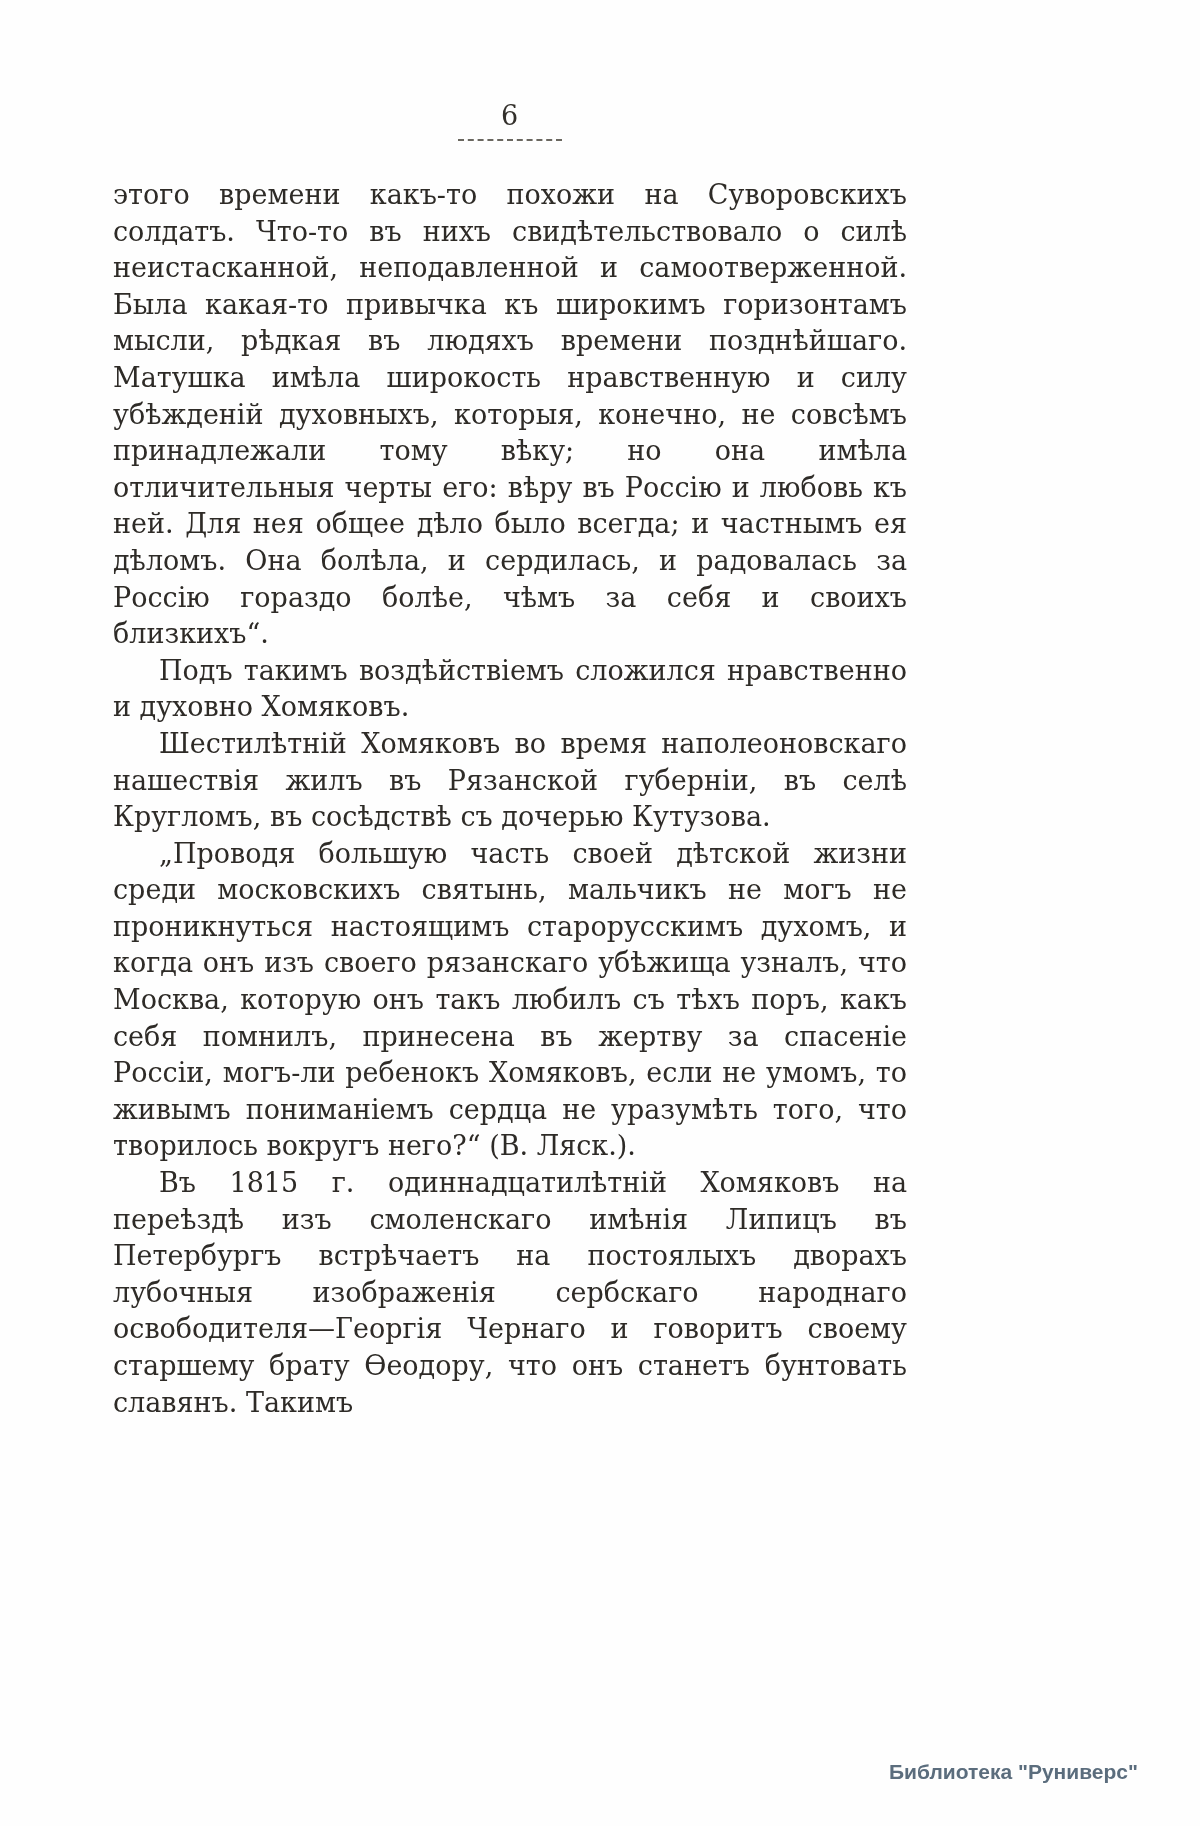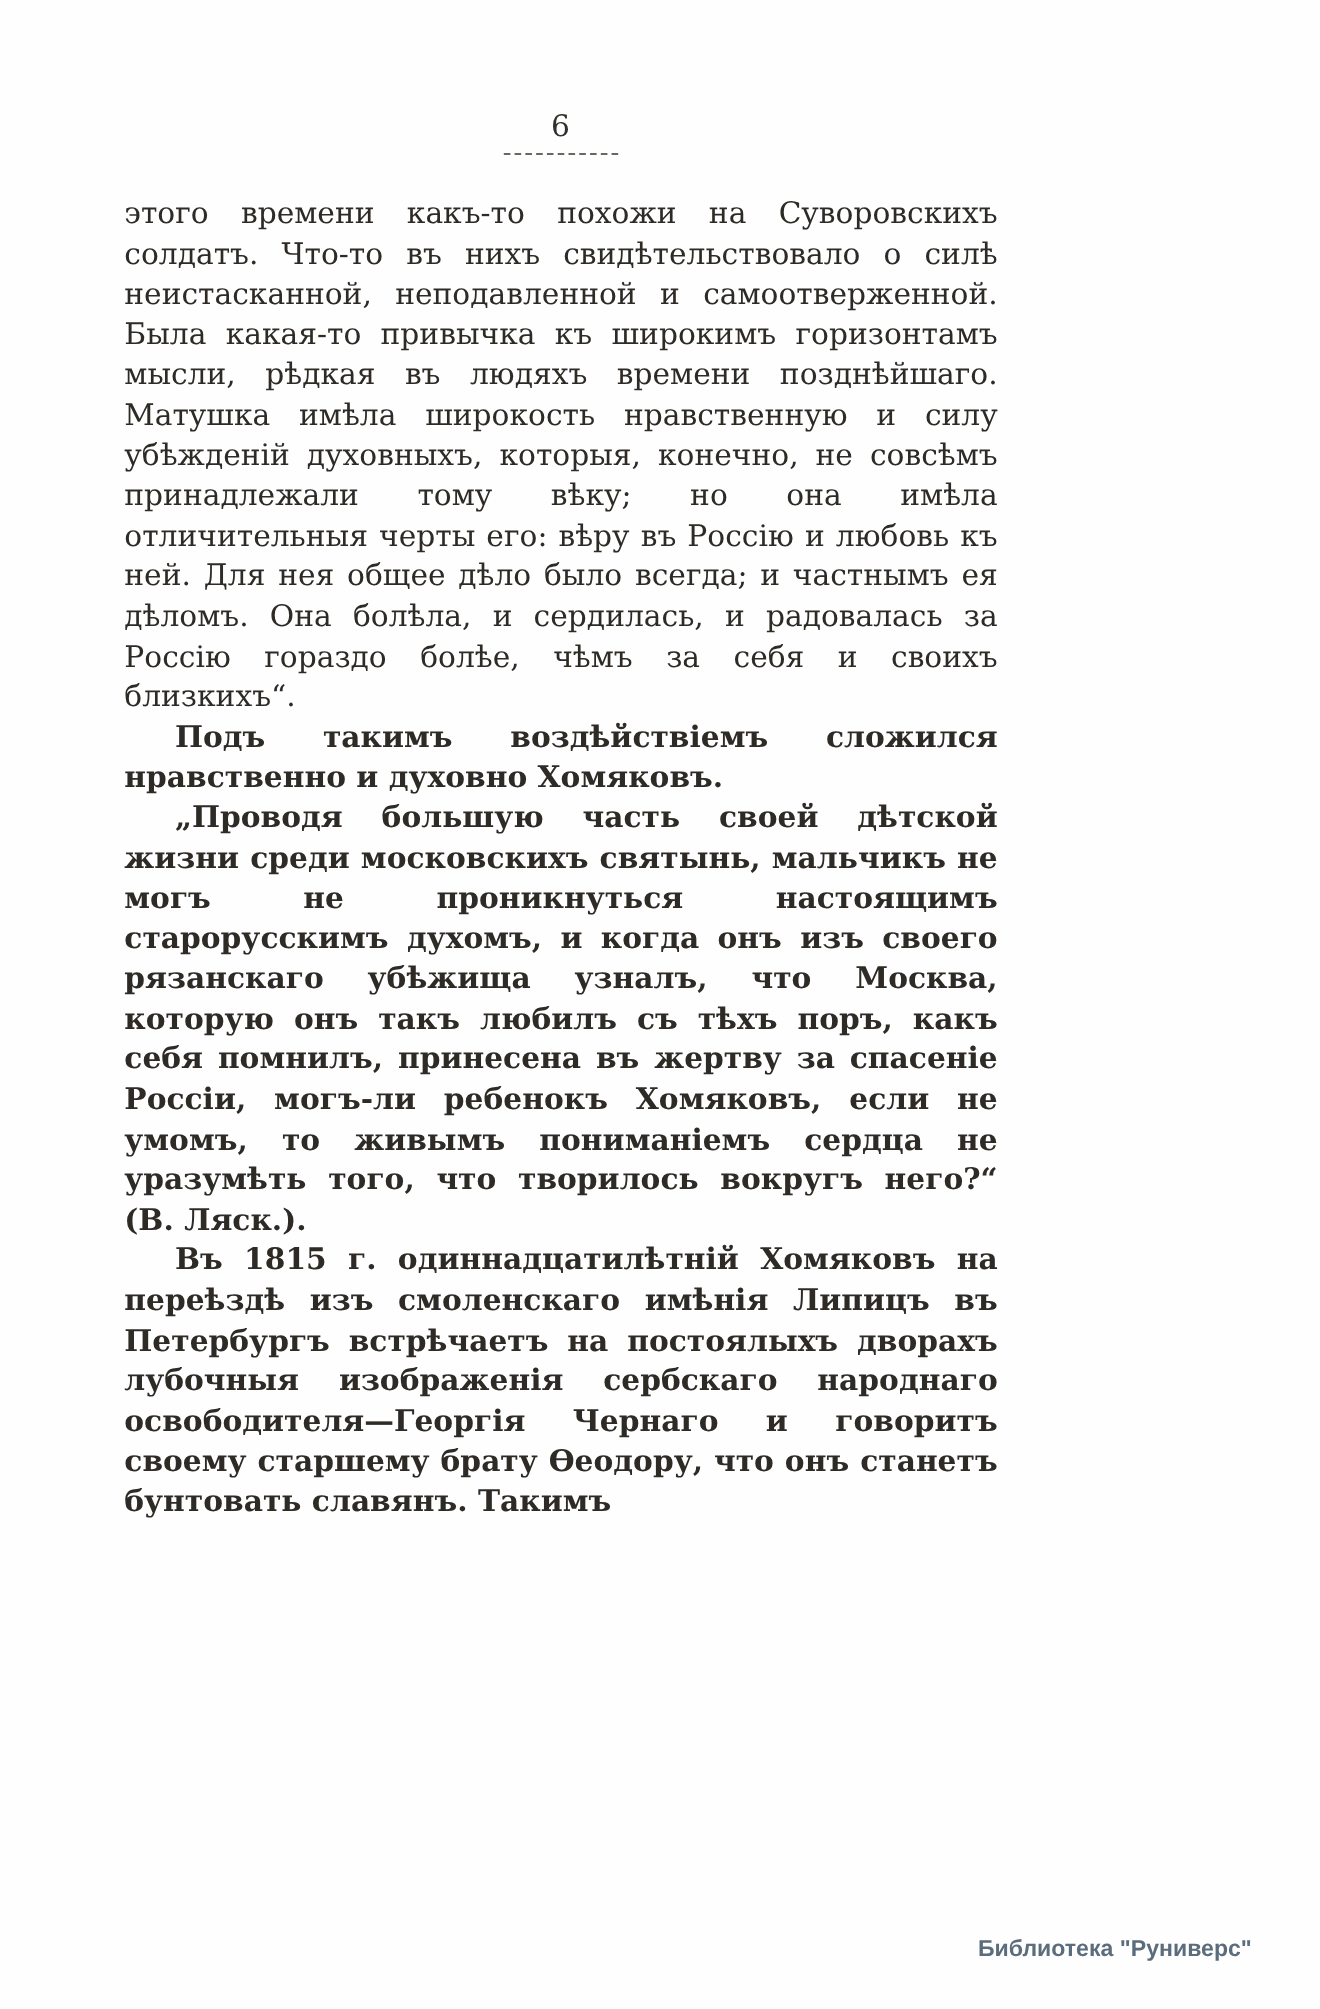--- a/index.html
+++ b/index.html
@@ -43,21 +43,20 @@
     line-height: 36.6px;
     text-align: justify;
     color: #2e2b27;
   }
   .text-block p {
     margin: 0;
     padding: 0;
   }
   .text-block p.indent {
     text-indent: 46px;
-    font-weight: bold;
   }
   .watermark {
     position: absolute;
     right: 62px;
     bottom: 42px;
     font-family: "Liberation Sans", sans-serif;
     font-weight: bold;
     font-size: 21px;
     color: #5b6d7d;
     white-space: nowrap;
@@ -68,18 +67,19 @@
 
 <div class="page-inner">
   <div class="page-header">
     <div class="page-number">6</div>
     <div class="page-rule"></div>
   </div>
 
   <div class="text-block">
       <p class="">этого времени какъ-то похожи на Суворовскихъ солдатъ. Что-то въ нихъ свидѣтельствовало о силѣ неистасканной, неподавленной и самоотверженной. Была какая-то привычка къ широкимъ горизонтамъ мысли, рѣдкая въ людяхъ времени позднѣйшаго. Матушка имѣла широкость нравственную и силу убѣжденій духовныхъ, которыя, конечно, не совсѣмъ принадлежали тому вѣку; но она имѣла отличительныя черты его: вѣру въ Россію и любовь къ ней. Для нея общее дѣло было всегда; и частнымъ ея дѣломъ. Она болѣла, и сердилась, и радовалась за Россію гораздо болѣе, чѣмъ за себя и своихъ близкихъ“.</p>
       <p class="indent">Подъ такимъ воздѣйствіемъ сложился нравственно и духовно Хомяковъ.</p>
+      <p class="indent">Шестилѣтній Хомяковъ во время наполеоновскаго нашествія жилъ въ Рязанской губерніи, въ селѣ Кругломъ, въ сосѣдствѣ съ дочерью Кутузова.</p>
       <p class="indent">„Проводя большую часть своей дѣтской жизни среди московскихъ святынь, мальчикъ не могъ не проникнуться настоящимъ старорусскимъ духомъ, и когда онъ изъ своего рязанскаго убѣжища узналъ, что Москва, которую онъ такъ любилъ съ тѣхъ поръ, какъ себя помнилъ, принесена въ жертву за спасеніе Россіи, могъ-ли ребенокъ Хомяковъ, если не умомъ, то живымъ пониманіемъ сердца не уразумѣть того, что творилось вокругъ него?“ (В. Ляск.).</p>
       <p class="indent">Въ 1815 г. одиннадцатилѣтній Хомяковъ на переѣздѣ изъ смоленскаго имѣнія Липицъ въ Петербургъ встрѣчаетъ на постоялыхъ дворахъ лубочныя изображенія сербскаго народнаго освободителя—Георгія Чернаго и говоритъ своему старшему брату Ѳеодору, что онъ станетъ бунтовать славянъ. Такимъ</p>
     </div>
 </div>
 
 <div class="watermark">Библиотека "Руниверс"</div>
 
 </body></html>

